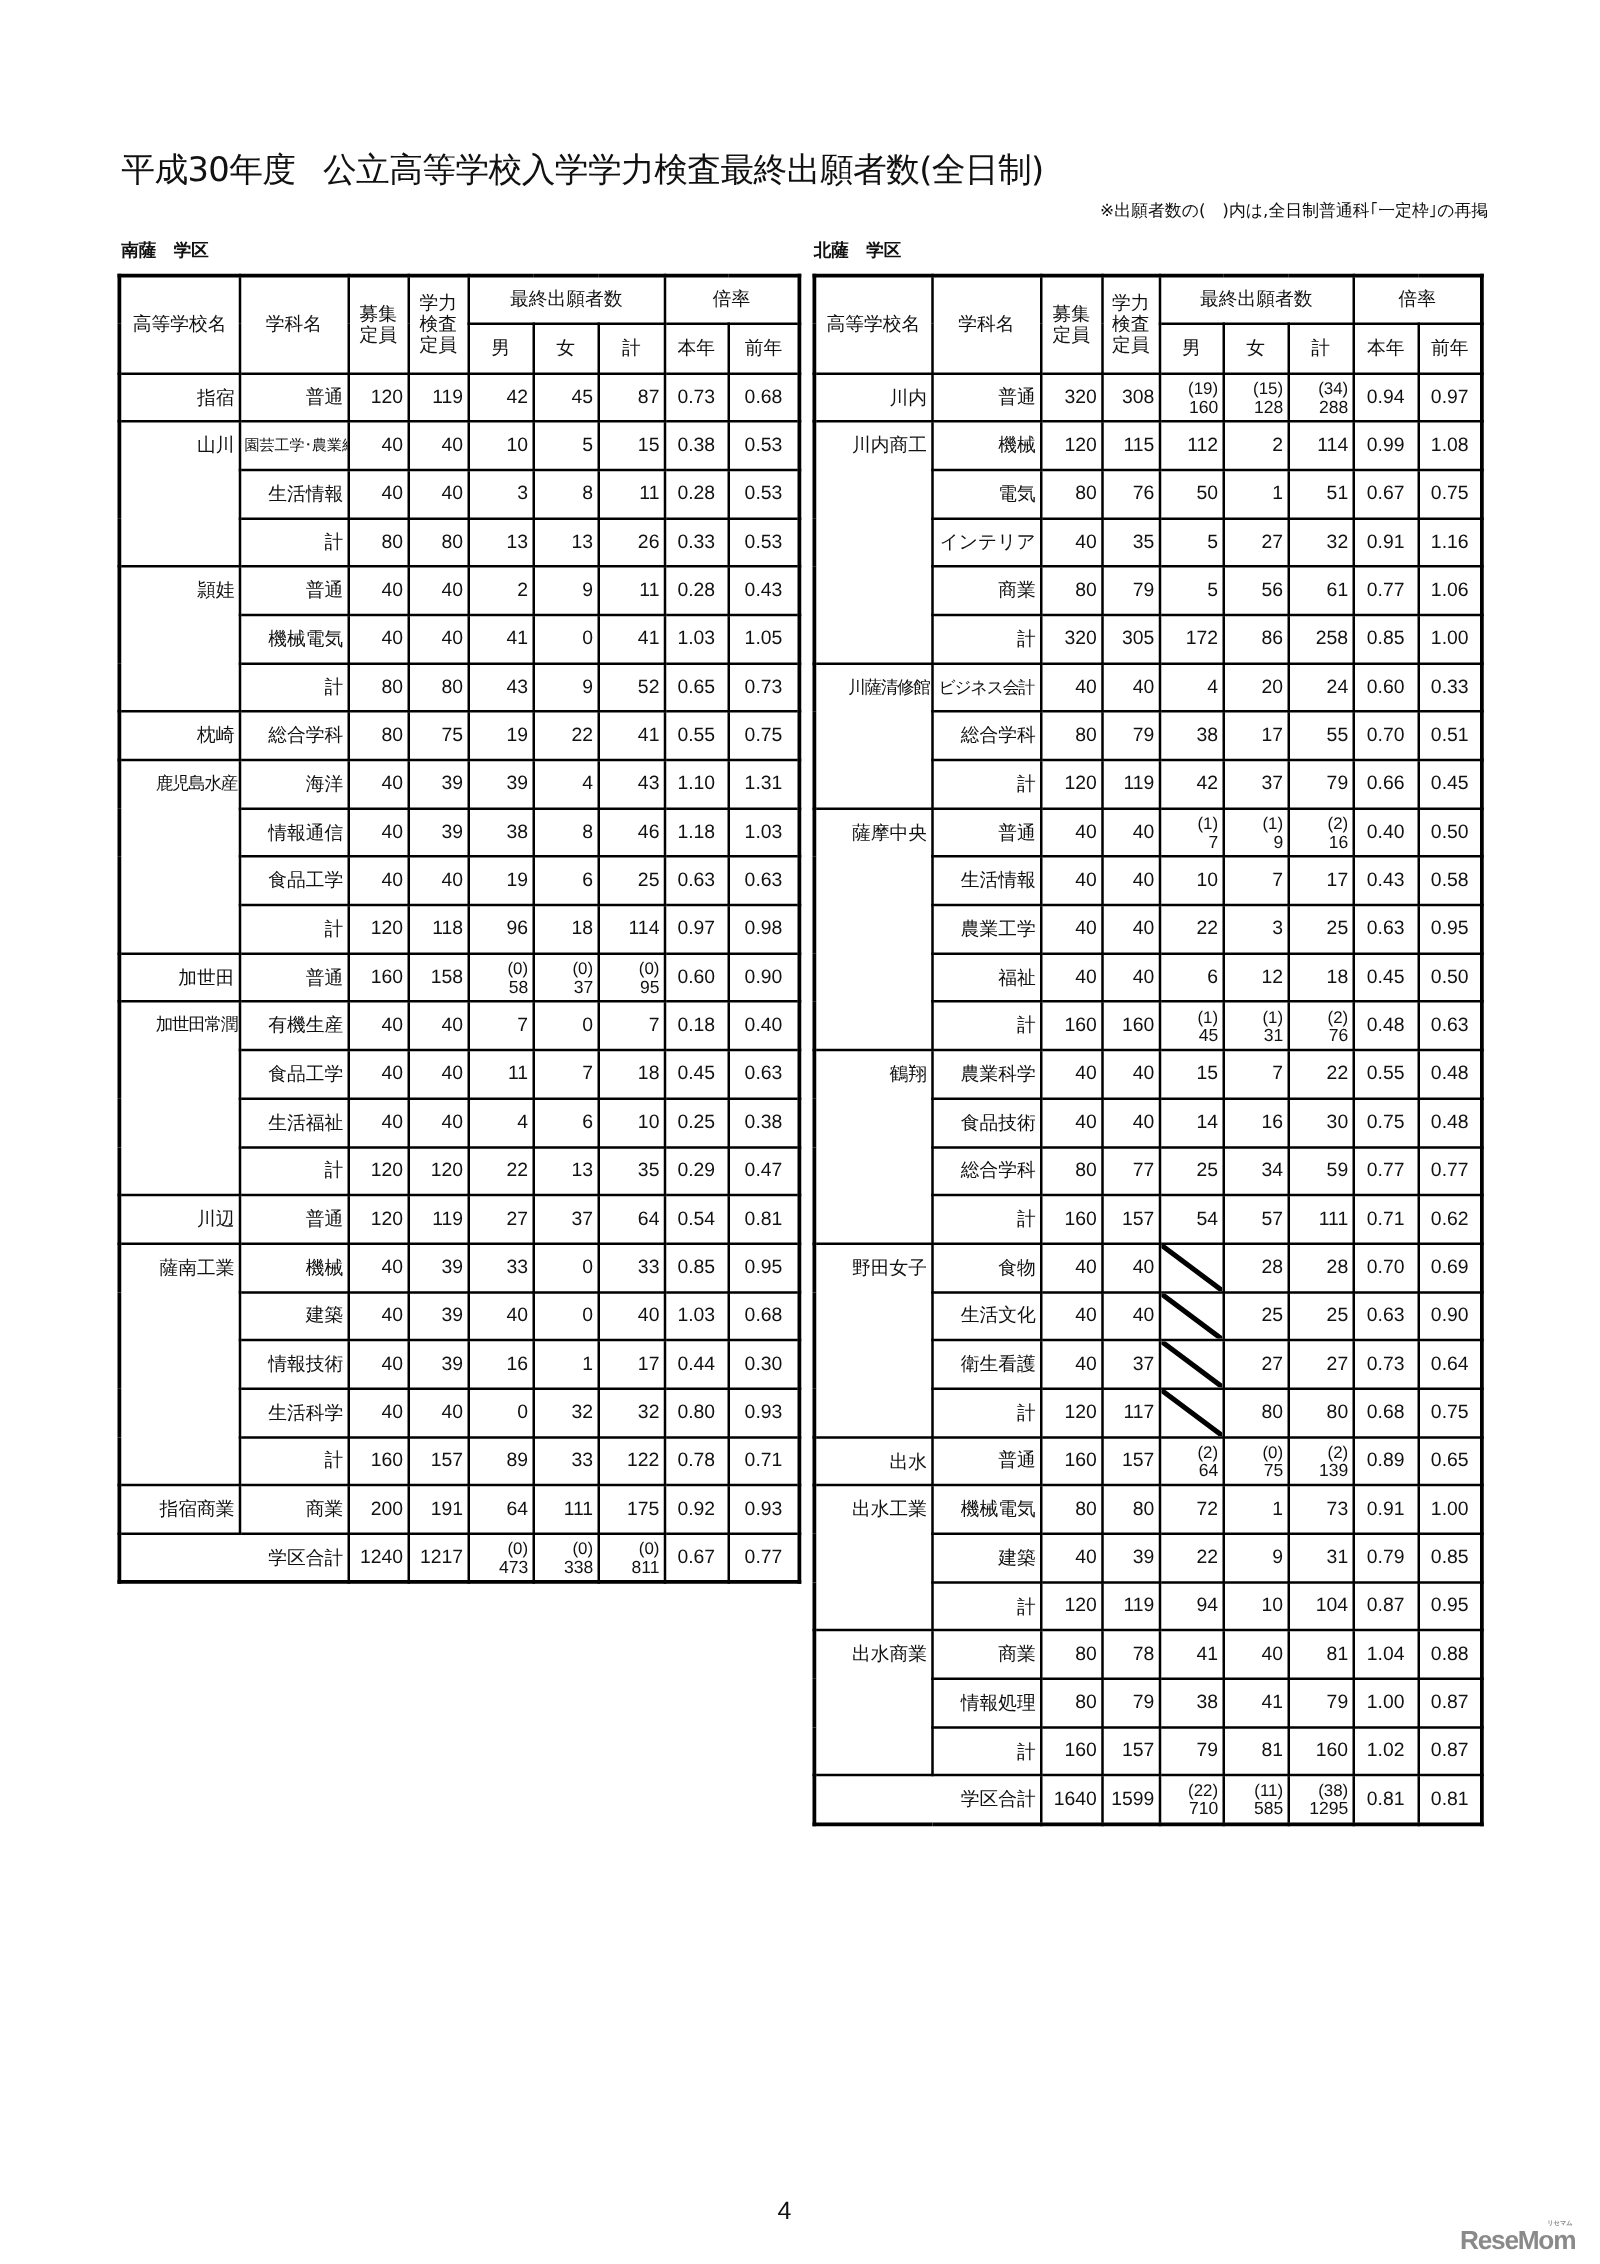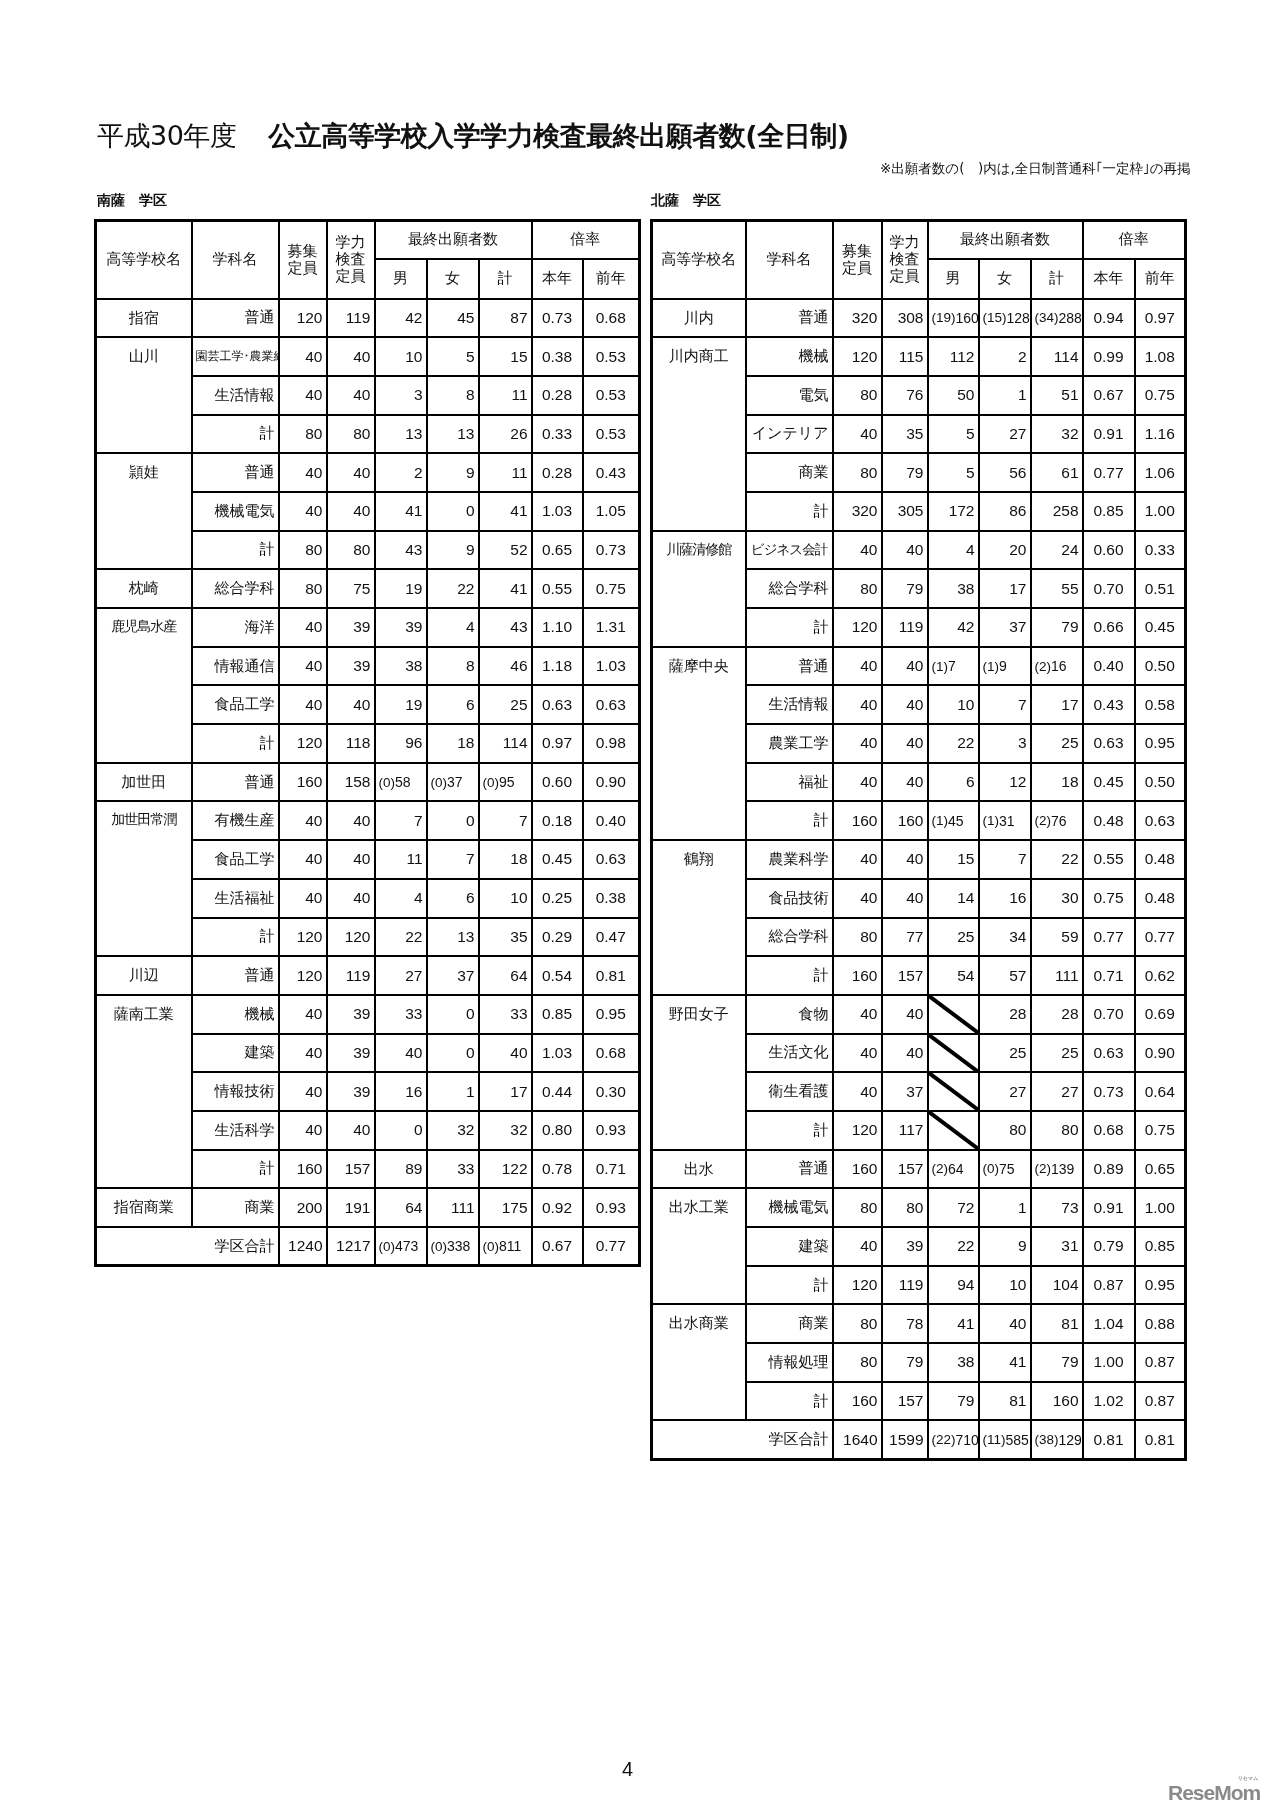--- a/index.html
+++ b/index.html
@@ -1,37 +1,37 @@
 <!DOCTYPE html>
 <html><head>
 <meta charset="utf-8">
 <style>
   * { box-sizing: border-box; margin: 0; padding: 0; }
   html, body { width: 1280px; height: 1811px; background: #ffffff; }
   body { position: relative; font-family: "DejaVu Sans", "Liberation Sans", sans-serif; color: #111; overflow: hidden; }
 
   .title { position: absolute; left: 97px; top: 118px; font-size: 27px; white-space: nowrap; letter-spacing: -0.5px; }
   .title .year { font-weight: normal; }
-  .title .main { font-weight: bold; margin-left: 32px; }
+  .title .main { font-weight: normal; margin-left: 22px; }
   .note { position: absolute; left: 880px; top: 160px; font-size: 13.5px; white-space: nowrap; }
   .district-label { position: absolute; top: 192px; font-size: 14px; font-weight: bold; white-space: nowrap; }
   .district-label.left { left: 97px; }
   .district-label.right { left: 651px; }
 
   table.grid { position: absolute; border-collapse: collapse; border: 3px solid #000; table-layout: fixed; }
   table.grid td, table.grid th { border: 2px solid #000; font-weight: normal; font-size: 15px; padding: 0 3px; overflow: hidden; white-space: nowrap; }
   table.grid th { text-align: center; line-height: 1.15; }
   table.grid td.c { text-align: right; }
   table.grid td.r { text-align: right; font-family: "Liberation Sans", sans-serif; font-size: 15.5px; }
   table.grid td.rate { text-align: center; font-family: "Liberation Sans", sans-serif; font-size: 15.5px; }
-  table.grid td.school { text-align: center; vertical-align: top; padding-top: 9px; }
+  table.grid td.school { text-align: right; vertical-align: top; padding-top: 9px; }
   table.grid td.dept-small { font-size: 12px; line-height: 1.1; text-align: center; }
   table.grid td.dept-tight { font-size: 13.5px; letter-spacing: -1px; text-align: center; }
   table.grid td.school.tight { font-size: 14px; letter-spacing: -1px; padding-left: 1px; padding-right: 1px; }
-  .two { display: flex; flex-direction: row; align-items: flex-end; line-height: 1.0; font-size: 14px; }
+  .two { display: flex; flex-direction: column; align-items: flex-end; line-height: 1.0; font-size: 14px; }
   .two .p { font-size: 13.5px; }
   td.slash { position: relative; }
   td.slash svg { position: absolute; left: 0; top: 0; width: 100%; height: 100%; }
 
   #tableL { left: 94px; top: 219px; width: 544px; }
   #tableR { left: 650px; top: 219px; width: 534px; }
   #tableL tr.body, #tableR tr.body { height: 38.7px; }
 
   .page-num { position: absolute; left: 622px; top: 1758px; font-size: 20px; font-family: "Liberation Sans", sans-serif; }
   .logo { position: absolute; left: 1168px; top: 1781px; font-size: 21px; font-weight: bold; color: #8a8a8a; font-family: "Liberation Sans", sans-serif; letter-spacing: -1px; }

